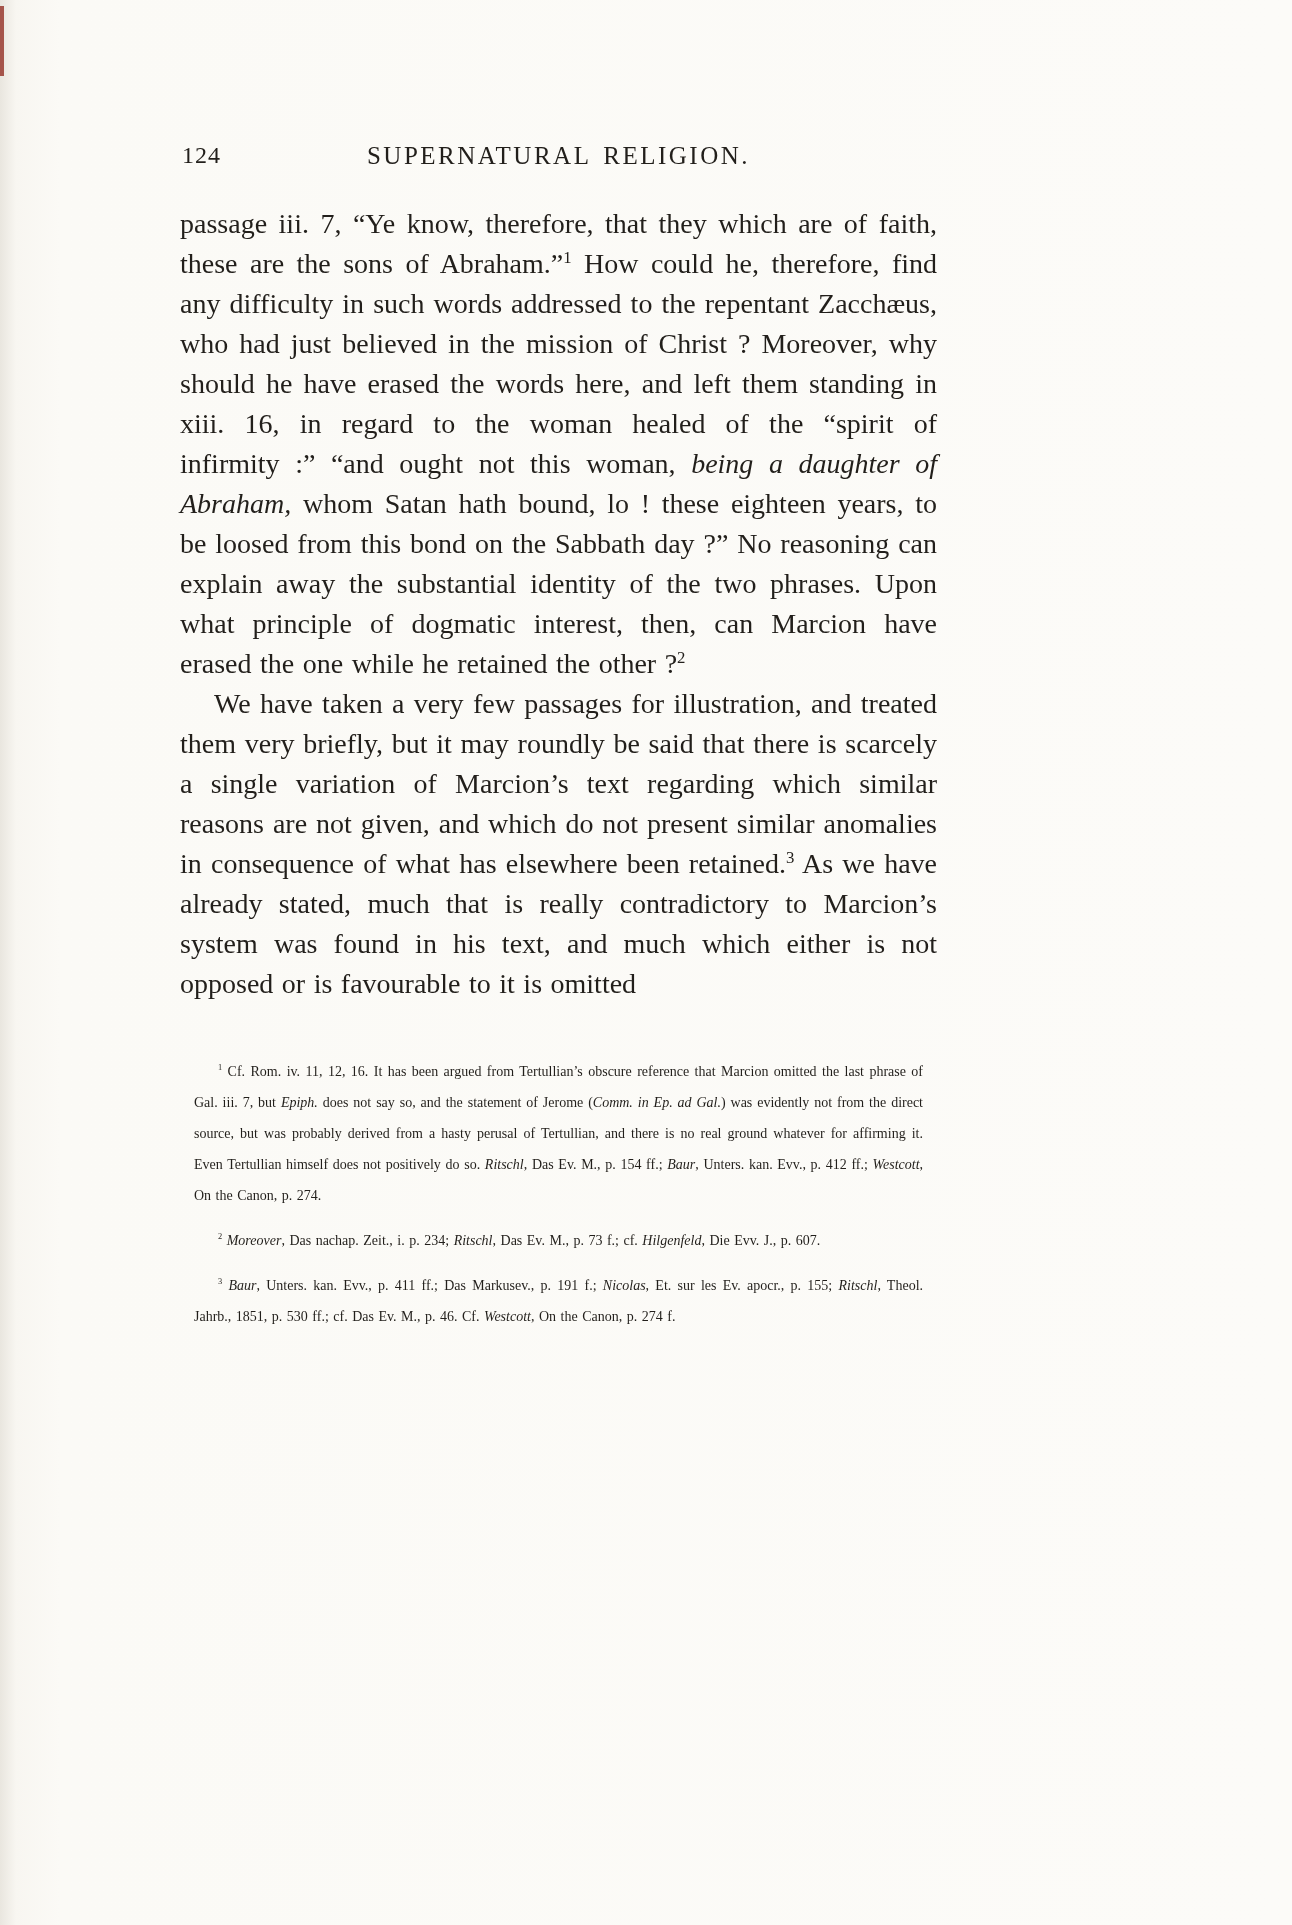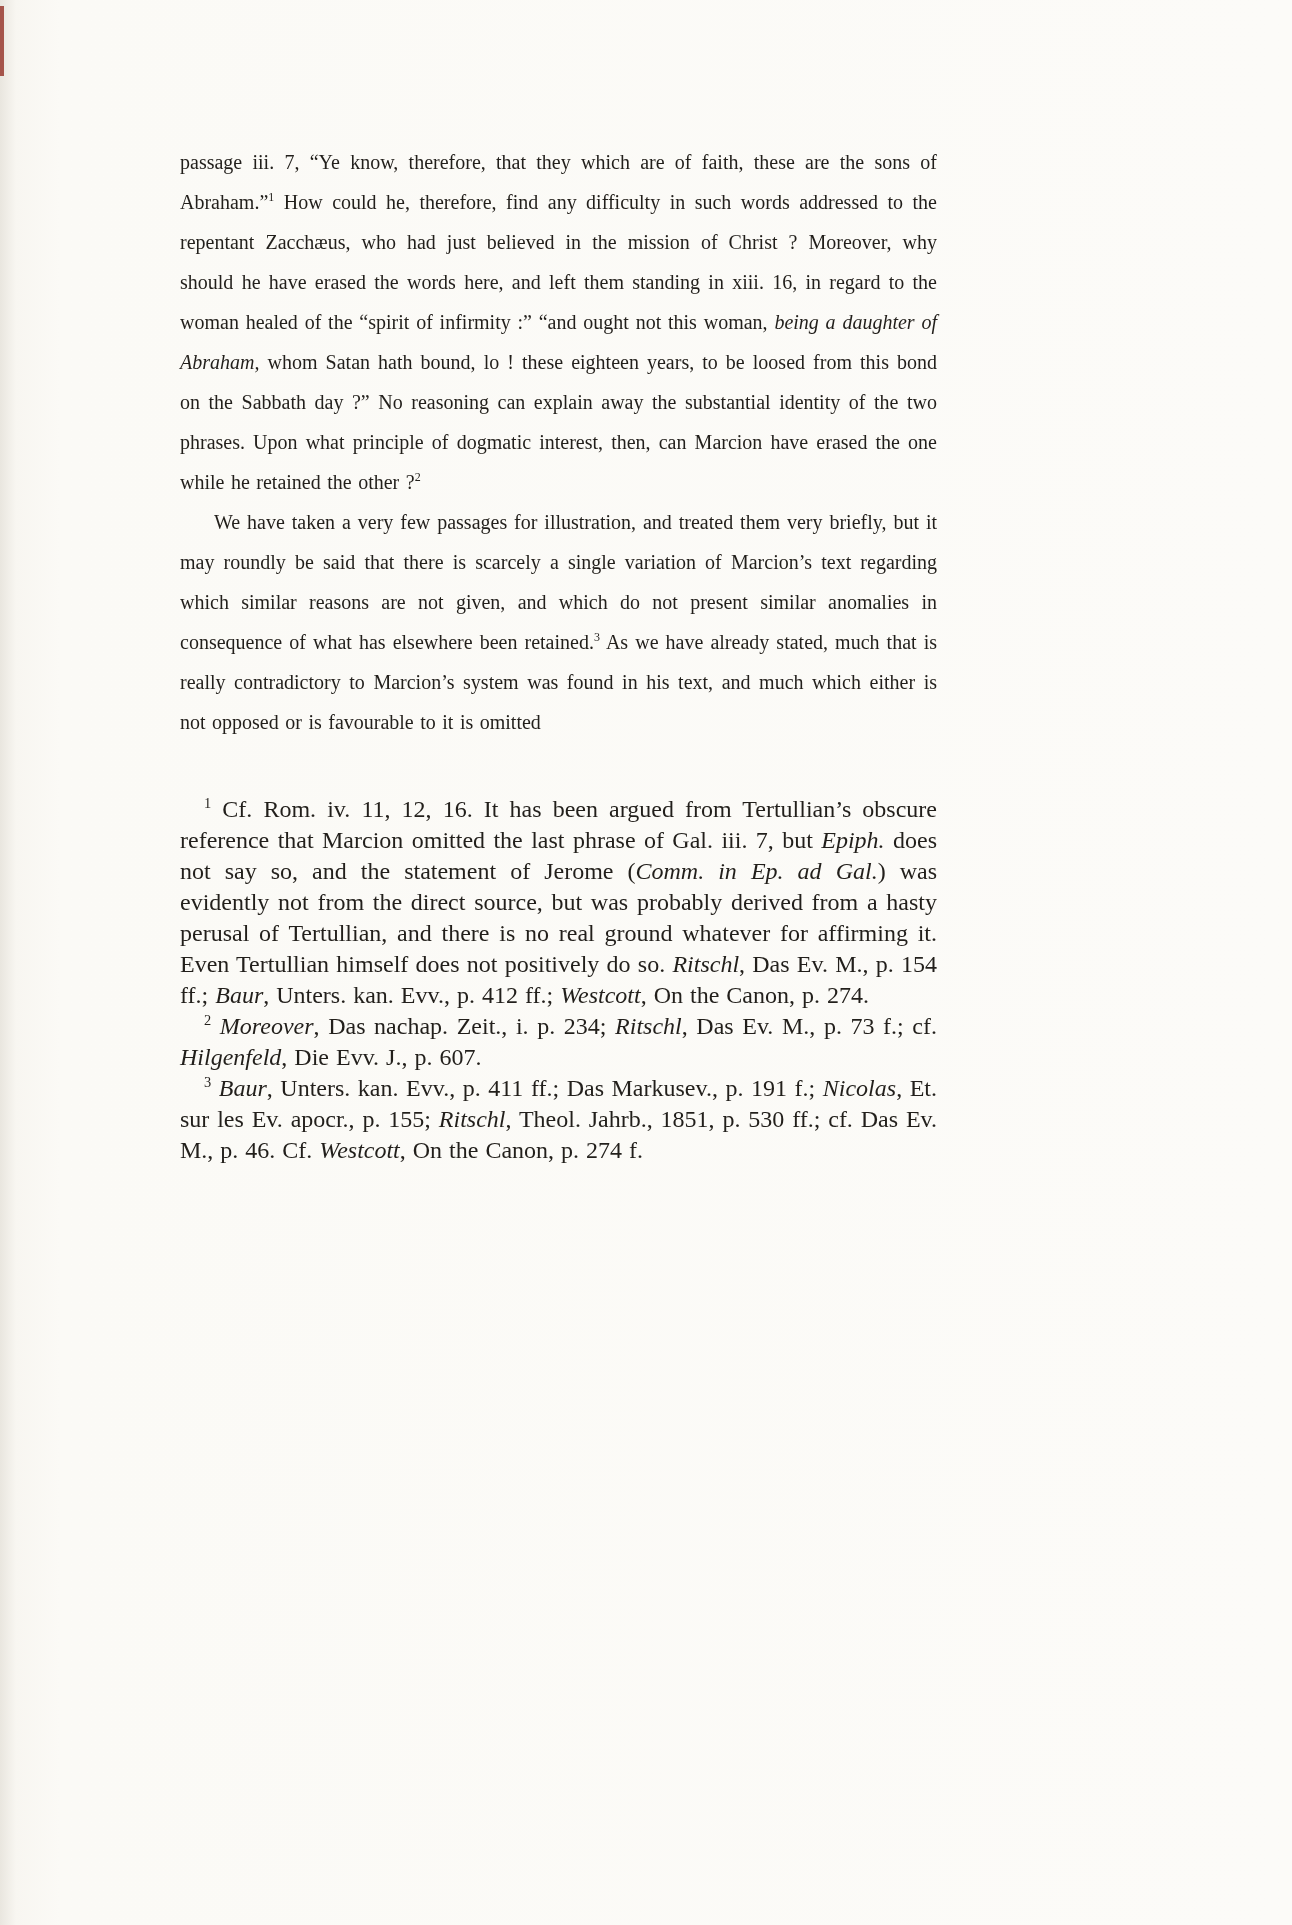--- a/index.html
+++ b/index.html
@@ -51,54 +51,58 @@
     left: 0;
     right: 0;
     top: 0;
     text-align: center;
     font-size: 25px;
     letter-spacing: 2.5px;
     word-spacing: 4px;
   }
   .para {
     margin: 0;
-    font-size: 20px;
+    font-size: 28px;
     line-height: 40px;
     text-align: justify;
     word-spacing: 1.5px;
   }
   .para.indent {
     text-indent: 34px;
   }
   .italic {
     font-style: italic;
   }
   sup.fn-mark {
     font-size: 0.6em;
     line-height: 0;
     vertical-align: super;
   }
   .footnotes {
     margin-top: 52px;
   }
   .footnote {
-    margin: 0;
-    font-size: 24px;
+    margin: 14px;
+    font-size: 14px;
     line-height: 31px;
     text-align: justify;
     text-indent: 24px;
     word-spacing: 1px;
   }
 </style>
 </head>
 <body>
 
 <div class="page">
   <div class="scan-artifact"></div>
   <div class="content">
+    <header class="page-header">
+      <span class="page-number">124</span>
+      <span class="running-title">SUPERNATURAL RELIGION.</span>
+    </header>
     <main id="paragraphs" class="body-text">
         <p class="para"><span>passage iii. 7, “Ye know, therefore, that they which are of faith, these are the sons of Abraham.”</span><sup class="fn-mark">1</sup><span>  How could he, therefore, find any difficulty in such words addressed to the repentant Zacchæus, who had just believed in the mission of Christ&nbsp;?  Moreover, why should he have erased the words here, and left them standing in xiii. 16, in regard to the woman healed of the “spirit of infirmity&nbsp;:” “and ought not this woman, </span><span class="italic">being a daughter of Abraham,</span><span> whom Satan hath bound, lo&nbsp;!  these eighteen years, to be loosed from this bond on the Sabbath day&nbsp;?”  No reasoning can explain away the substantial identity of the two phrases.  Upon what principle of dogmatic interest, then, can Marcion have erased the one while he retained the other&nbsp;?</span><sup class="fn-mark">2</sup></p>
         <p class="para indent"><span>We have taken a very few passages for illustration, and treated them very briefly, but it may roundly be said that there is scarcely a single variation of Marcion’s text regarding which similar reasons are not given, and which do not present similar anomalies in consequence of what has elsewhere been retained.</span><sup class="fn-mark">3</sup><span>  As we have already stated, much that is really contradictory to Marcion’s system was found in his text, and much which either is not opposed or is favourable to it is omitted</span></p>
       </main>
     <section id="footnotes" class="footnotes">
         <p class="footnote"><sup class="fn-mark">1</sup><span> Cf. Rom. iv. 11, 12, 16.  It has been argued from Tertullian’s obscure reference that Marcion omitted the last phrase of Gal. iii. 7, but </span><span class="italic">Epiph.</span><span> does not say so, and the statement of Jerome (</span><span class="italic">Comm. in Ep. ad Gal.</span><span>) was evidently not from the direct source, but was probably derived from a hasty perusal of Tertullian, and there is no real ground whatever for affirming it.  Even Tertullian himself does not positively do so. </span><span class="italic">Ritschl</span><span>, Das Ev. M., p. 154 ff.; </span><span class="italic">Baur</span><span>, Unters. kan. Evv., p. 412 ff.; </span><span class="italic">Westcott</span><span>, On the Canon, p. 274.</span></p>
         <p class="footnote"><sup class="fn-mark">2</sup><span> </span><span class="italic">Moreover</span><span>, Das nachap. Zeit., i. p. 234; </span><span class="italic">Ritschl</span><span>, Das Ev. M., p. 73 f.; cf. </span><span class="italic">Hilgenfeld</span><span>, Die Evv. J., p. 607.</span></p>
         <p class="footnote"><sup class="fn-mark">3</sup><span> </span><span class="italic">Baur</span><span>, Unters. kan. Evv., p. 411 ff.;  Das Markusev., p. 191 f.; </span><span class="italic">Nicolas</span><span>, Et. sur les Ev. apocr., p. 155; </span><span class="italic">Ritschl</span><span>, Theol. Jahrb., 1851, p. 530 ff.; cf. Das Ev. M., p. 46.  Cf. </span><span class="italic">Westcott</span><span>, On the Canon, p. 274 f.</span></p>
       </section>
   </div>

